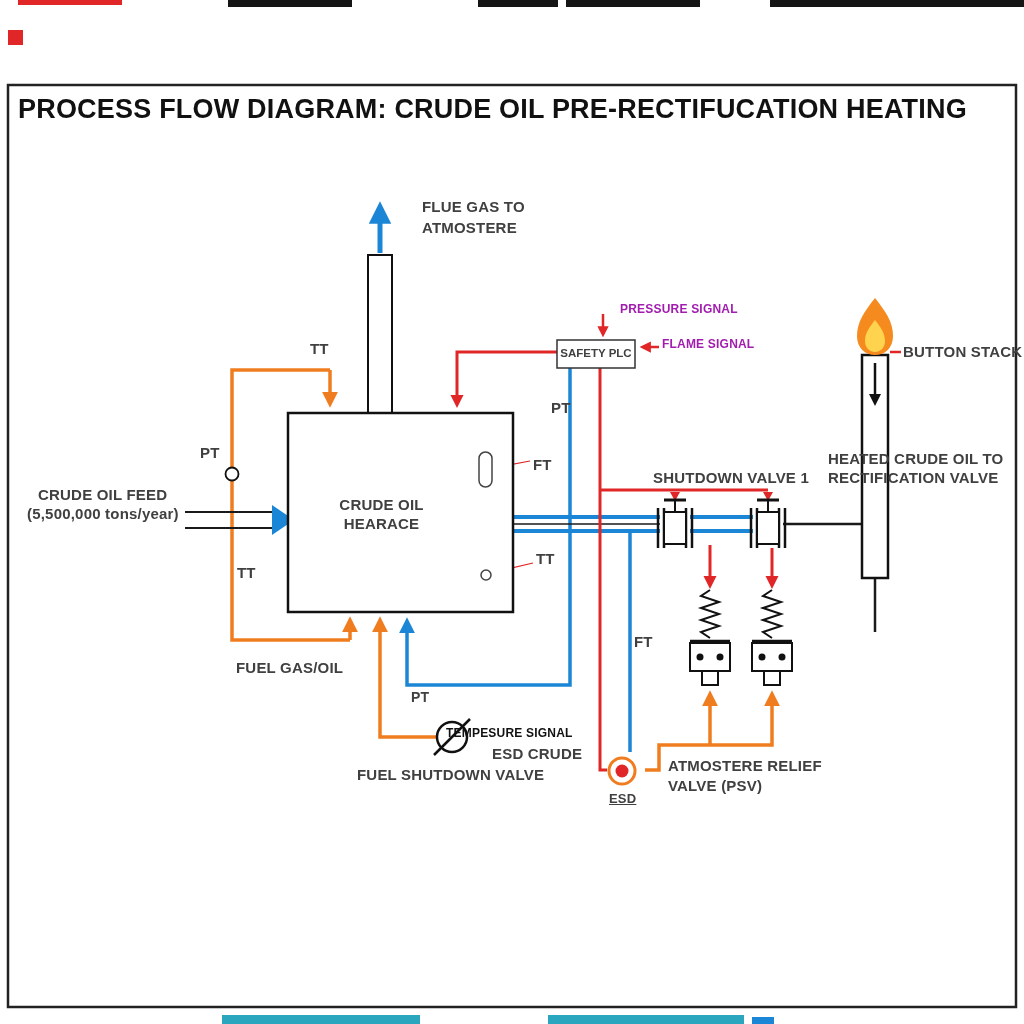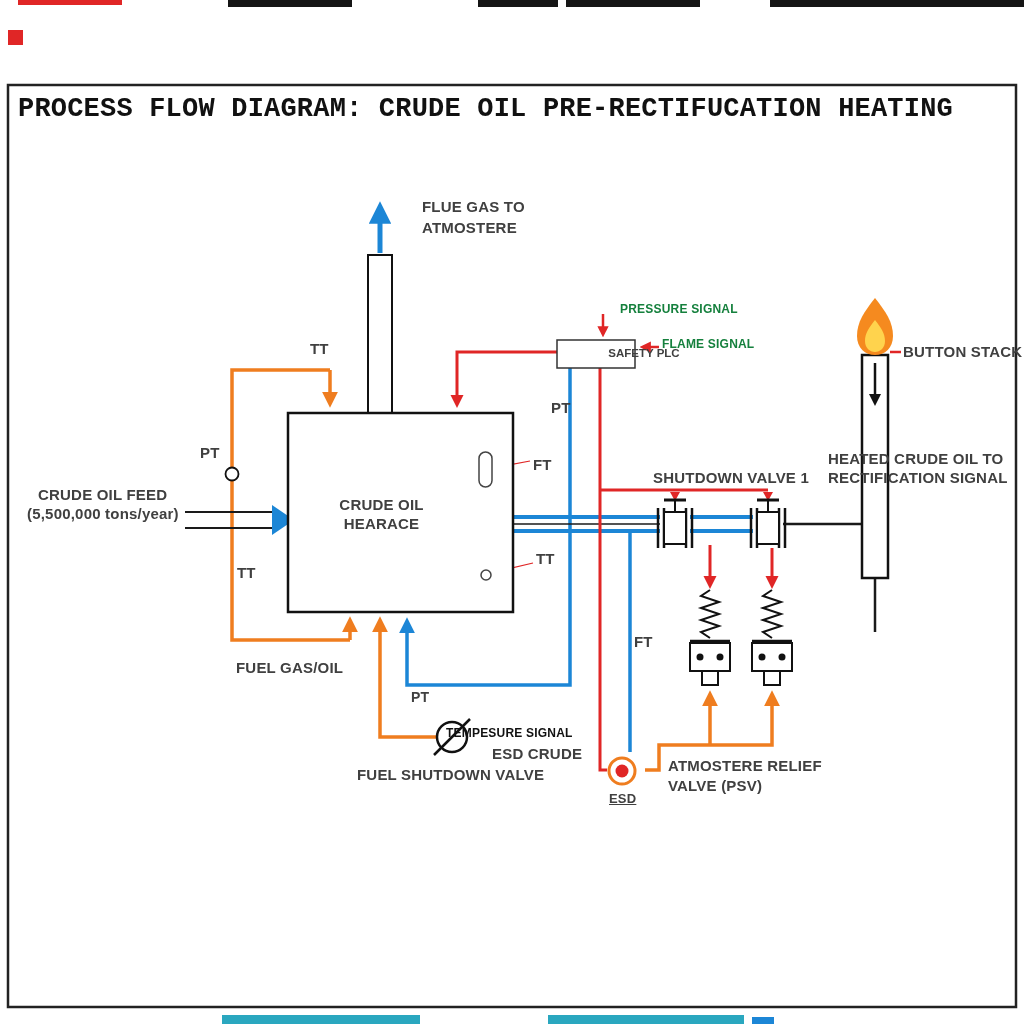--- a/index.html
+++ b/index.html
@@ -1,23 +1,23 @@
 <!DOCTYPE html>
 <html><head>
 <meta charset="utf-8">
 <style>
   html,body{margin:0;padding:0;background:#ffffff;}
   #stage{position:relative;width:1024px;height:1024px;background:#ffffff;overflow:hidden;
          font-family:"Liberation Sans",sans-serif;}
   #stage svg{position:absolute;left:0;top:0;}
   .lbl{position:absolute;font-weight:bold;font-size:15px;color:#404040;white-space:nowrap;letter-spacing:.2px;}
-  .title{font-size:27px;color:#111;letter-spacing:.2px;font-family:Liberation Mono, monospace;}
-  .small-red{font-size:12px;color:#15803d;}
+  .title{font-size:27px;color:#111;letter-spacing:.2px;}
+  .small-red{font-size:12px;color:#a21caf;}
   .small-black{font-size:12px;color:#111;margin-top:35px;}
-  .plc{font-size:11.5px;width:78px;text-align:center;letter-spacing:0;margin-left:48px;}
+  .plc{font-size:11.5px;width:78px;text-align:center;letter-spacing:0;}
   .furn{width:187px;text-align:center;}
   .esd{font-size:13px;text-decoration:underline;}
 </style>
 </head>
 <body>
 
 <div id="stage">
 
   <svg width="1024" height="1024" viewBox="0 0 1024 1024">
     <defs>
@@ -181,21 +181,21 @@
   <div class="lbl small-red" style="left:620px;top:302px">PRESSURE SIGNAL</div>
   <div class="lbl small-red" style="left:662px;top:337px">FLAME SIGNAL</div>
 
   <div class="lbl" style="left:551px;top:399px">PT</div>
   <div class="lbl" style="left:533px;top:456px">FT</div>
   <div class="lbl" style="left:536px;top:550px">TT</div>
 
   <div class="lbl" style="left:653px;top:469px">SHUTDOWN VALVE 1</div>
 
   <div class="lbl" style="left:828px;top:450px">HEATED CRUDE OIL TO</div>
-  <div class="lbl" style="left:828px;top:469px">RECTIFICATION SIGNAL</div>
+  <div class="lbl" style="left:828px;top:469px">RECTIFICATION VALVE</div>
 
   <div class="lbl" style="left:903px;top:343px">BUTTON STACK</div>
   <div class="lbl" style="left:634px;top:633px">FT</div>
 
   <div class="lbl" style="left:411px;top:689px;font-size:14px">PT</div>
   <div class="lbl small-black" style="left:446px;top:691px">TEMPESURE SIGNAL</div>
 
   <div class="lbl" style="left:492px;top:745px">ESD CRUDE</div>
   <div class="lbl" style="left:357px;top:766px">FUEL SHUTDOWN VALVE</div>
   <div class="lbl esd" style="left:609px;top:791px">ESD</div>

